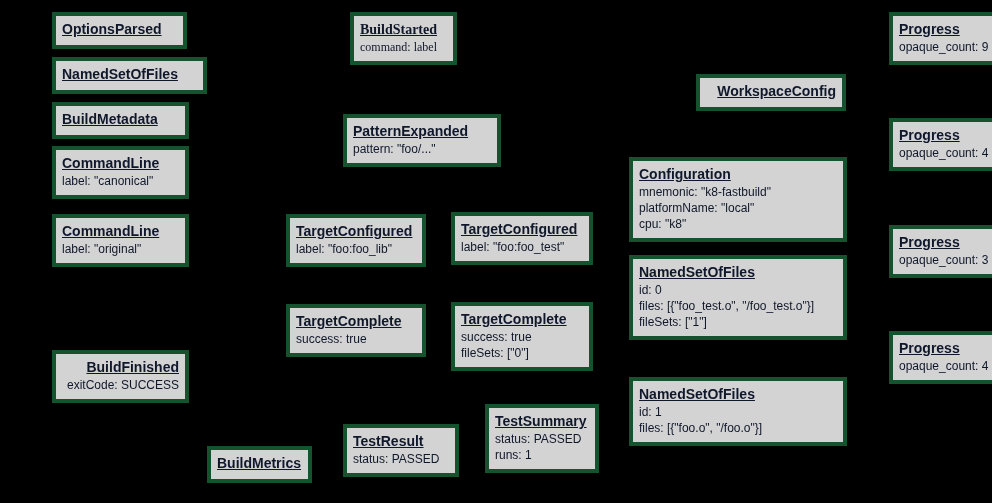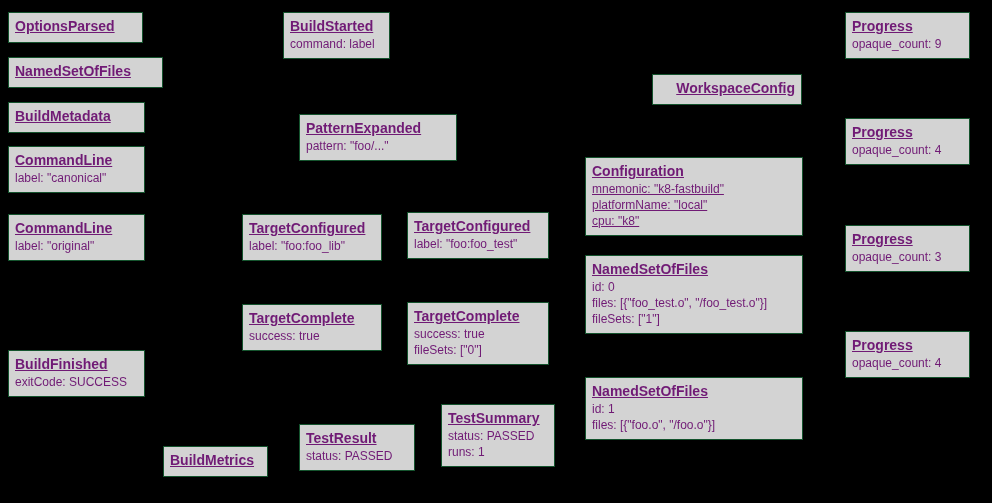--- a/index.html
+++ b/index.html
@@ -12,23 +12,24 @@
     position: relative;
     width: 992px;
     height: 503px;
     background: var(--bg, #000000);
     overflow: hidden;
   }
   .node {
     position: absolute;
     box-sizing: border-box;
     background: var(--node-fill, #d3d3d3);
-    border: 1px solid #14532d;
+    border: 4px solid #14532d;
     padding: 4px 6px 6px 6px;
-    color: #701a75;
+    color: #0f172a;
+    margin-left: 44px;
   }
   .title {
     display: block;
     font-size: 14px;
     font-weight: bold;
     text-decoration: underline;
     line-height: 19px;
   }
   .line {
     display: block;
@@ -57,31 +58,31 @@
     <span class="title">CommandLine</span>
     <span class="line">label: "canonical"</span>
   </div>
 
   <div class="node" style="left:8px;top:214px;width:137px;">
     <span class="title">CommandLine</span>
     <span class="line">label: "original"</span>
   </div>
 
 
-  <div class="node" style="left:8px;top:350px;width:137px;">
+  <div class="node" style="left:8px;top:350px;width:137px;text-align:right;">
     <span class="title">BuildFinished</span>
     <span class="line">exitCode: SUCCESS</span>
   </div>
 
 
   <div class="node" style="left:163px;top:446px;width:105px;">
     <span class="title">BuildMetrics</span>
   </div>
 
-  <div class="node" style="left:283px;top:12px;width:107px;">
+  <div class="node" style="left:306px;top:12px;width:107px;font-family:Liberation Serif, serif;">
     <span class="title">BuildStarted</span>
     <span class="line">command: label</span>
   </div>
 
   <div class="node" style="left:299px;top:114px;width:158px;">
     <span class="title">PatternExpanded</span>
     <span class="line">pattern: "foo/..."</span>
   </div>
 
   <div class="node" style="left:242px;top:214px;width:140px;">
@@ -113,21 +114,21 @@
   <div class="node" style="left:441px;top:404px;width:114px;">
     <span class="title">TestSummary</span>
     <span class="line">status: PASSED</span>
     <span class="line">runs: 1</span>
   </div>
 
   <div class="node" style="left:652px;top:74px;width:150px;text-align:right;">
     <span class="title">WorkspaceConfig</span>
   </div>
 
-  <div class="node" style="left:585px;top:157px;width:218px;text-decoration:underline;">
+  <div class="node" style="left:585px;top:157px;width:218px;">
     <span class="title">Configuration</span>
     <span class="line">mnemonic: "k8-fastbuild"</span>
     <span class="line">platformName: "local"</span>
     <span class="line">cpu: "k8"</span>
   </div>
 
   <div class="node" style="left:585px;top:255px;width:218px;">
     <span class="title">NamedSetOfFiles</span>
     <span class="line">id: 0</span>
     <span class="line">files: [{"foo_test.o", "/foo_test.o"}]</span>

